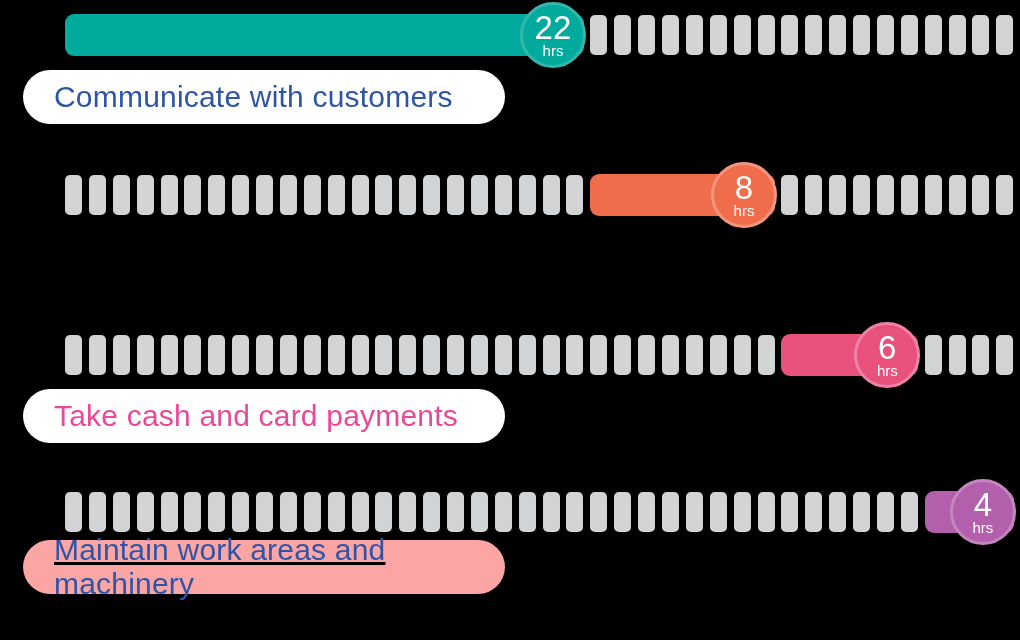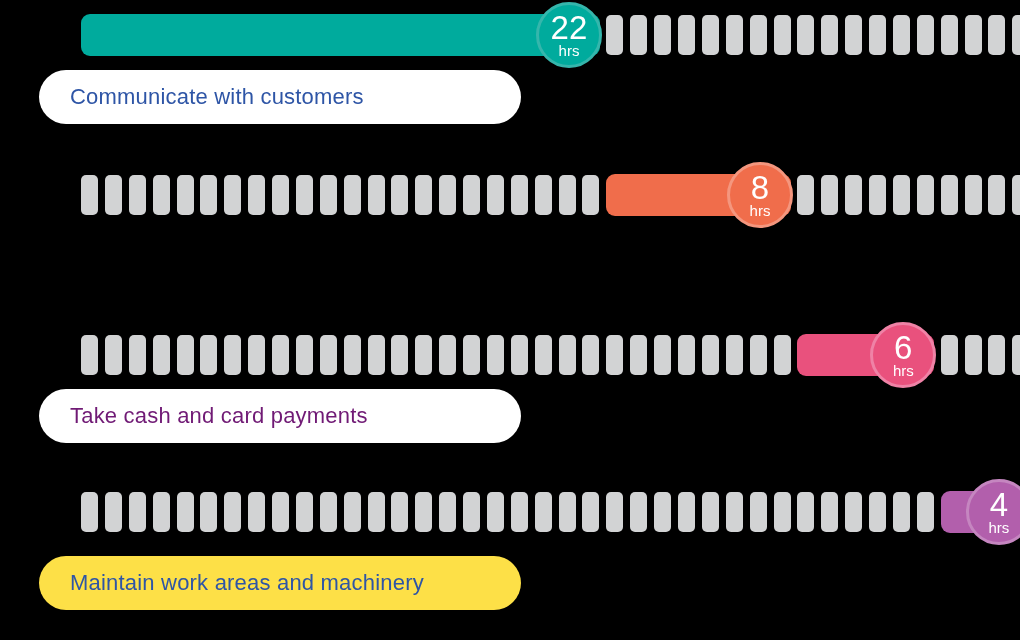--- a/index.html
+++ b/index.html
@@ -2,21 +2,21 @@
 <html><head>
 <meta charset="utf-8">
 <style>
   html, body { margin:0; padding:0; }
   body {
     width:1020px; height:640px; overflow:hidden;
     background:#000000;
     font-family:"Liberation Sans", sans-serif;
   }
   .canvas { position:relative; width:1020px; height:640px; background:#000000; }
-  .row { position:absolute; left:0; width:936px; height:160px;margin-left:16px; }
+  .row { position:absolute; left:0; width:936px; height:160px; }
   .track { position:absolute; left:0; top:0; width:1020px; height:40px; }
   .seg {
     position:absolute; top:0; width:17px; height:40px; border-radius:5px;
   }
   .bar {
     position:absolute; top:-1px; height:42px; border-radius:9px;
   }
   .badge {
     position:absolute; top:-13px; width:60px; height:60px; border-radius:50%;
     border:3px solid transparent; box-sizing:content-box;
@@ -24,21 +24,21 @@
     z-index:3;
   }
   .badge .num { color:#ffffff; font-size:33px; line-height:30px; font-weight:400; }
   .badge .unit { color:#ffffff; font-size:15px; line-height:15px; font-weight:400; }
   .pill {
     position:absolute; left:23px; width:482px; height:54px;
     background:#ffffff; border-radius:27px;
     display:flex; align-items:center; padding-left:31px; box-sizing:border-box;
     z-index:4;
   }
-  .pill .label-text { font-size:22px; font-weight:400; letter-spacing:0.2px; }
+  .pill .label-text { font-size:30px; font-weight:400; letter-spacing:0.2px; }
 </style>
 </head>
 <body>
 
 <div class="canvas">
 
   <div class="row" style="top: 15px;">
     <div class="track">
         <div class="seg" style="left: 590.36px; background: rgb(210, 211, 212);"></div>
         <div class="seg" style="left: 614.24px; background: rgb(210, 211, 212);"></div>
@@ -147,21 +147,21 @@
         <div class="seg" style="left: 948.56px; background: rgb(210, 211, 212);"></div>
         <div class="seg" style="left: 972.44px; background: rgb(210, 211, 212);"></div>
         <div class="seg" style="left: 996.32px; background: rgb(210, 211, 212);"></div>
       </div>
     <div class="bar" style="left: 781.4px; width: 136.9px; background: rgb(233, 81, 125);"></div>
     <div class="badge" style="left: 854.3px; background: rgb(233, 81, 125); border-color: rgb(239, 130, 166);">
       <span class="num" style="color: rgb(255, 255, 255);">6</span>
       <span class="unit" style="color: rgb(255, 255, 255);">hrs</span>
     </div>
     <div class="pill" style="top: 54px; background: rgb(255, 255, 255);">
-      <span class="label-text" style="color: #701a75;">Take cash and card payments</span>
+      <span class="label-text" style="color: #ec4899;">Take cash and card payments</span>
     </div>
   </div>
 
   <div class="row" style="top: 492px;">
     <div class="track">
         <div class="seg" style="left: 65px; background: rgb(210, 211, 212);"></div>
         <div class="seg" style="left: 88.88px; background: rgb(210, 211, 212);"></div>
         <div class="seg" style="left: 112.76px; background: rgb(210, 211, 212);"></div>
         <div class="seg" style="left: 136.64px; background: rgb(210, 211, 212);"></div>
         <div class="seg" style="left: 160.52px; background: rgb(210, 211, 212);"></div>
@@ -195,18 +195,18 @@
         <div class="seg" style="left: 829.16px; background: rgb(210, 211, 212);"></div>
         <div class="seg" style="left: 853.04px; background: rgb(210, 211, 212);"></div>
         <div class="seg" style="left: 876.92px; background: rgb(210, 211, 212);"></div>
         <div class="seg" style="left: 900.8px; background: rgb(210, 211, 212);"></div>
       </div>
     <div class="bar" style="left: 924.68px; width: 89.14px; background: rgb(178, 95, 172);"></div>
     <div class="badge" style="left: 949.82px; background: rgb(178, 95, 172); border-color: rgb(197, 134, 192);">
       <span class="num" style="color: rgb(255, 255, 255);">4</span>
       <span class="unit" style="color: rgb(255, 255, 255);">hrs</span>
     </div>
-    <div class="pill" style="top: 64px; background: #fde047;">
+    <div class="pill" style="top: 48px; background: #fca5a5; text-decoration: underline;">
       <span class="label-text" style="color: rgb(46, 85, 166);">Maintain work areas and machinery</span>
     </div>
   </div>
 
 </div>
 
 </body></html>

